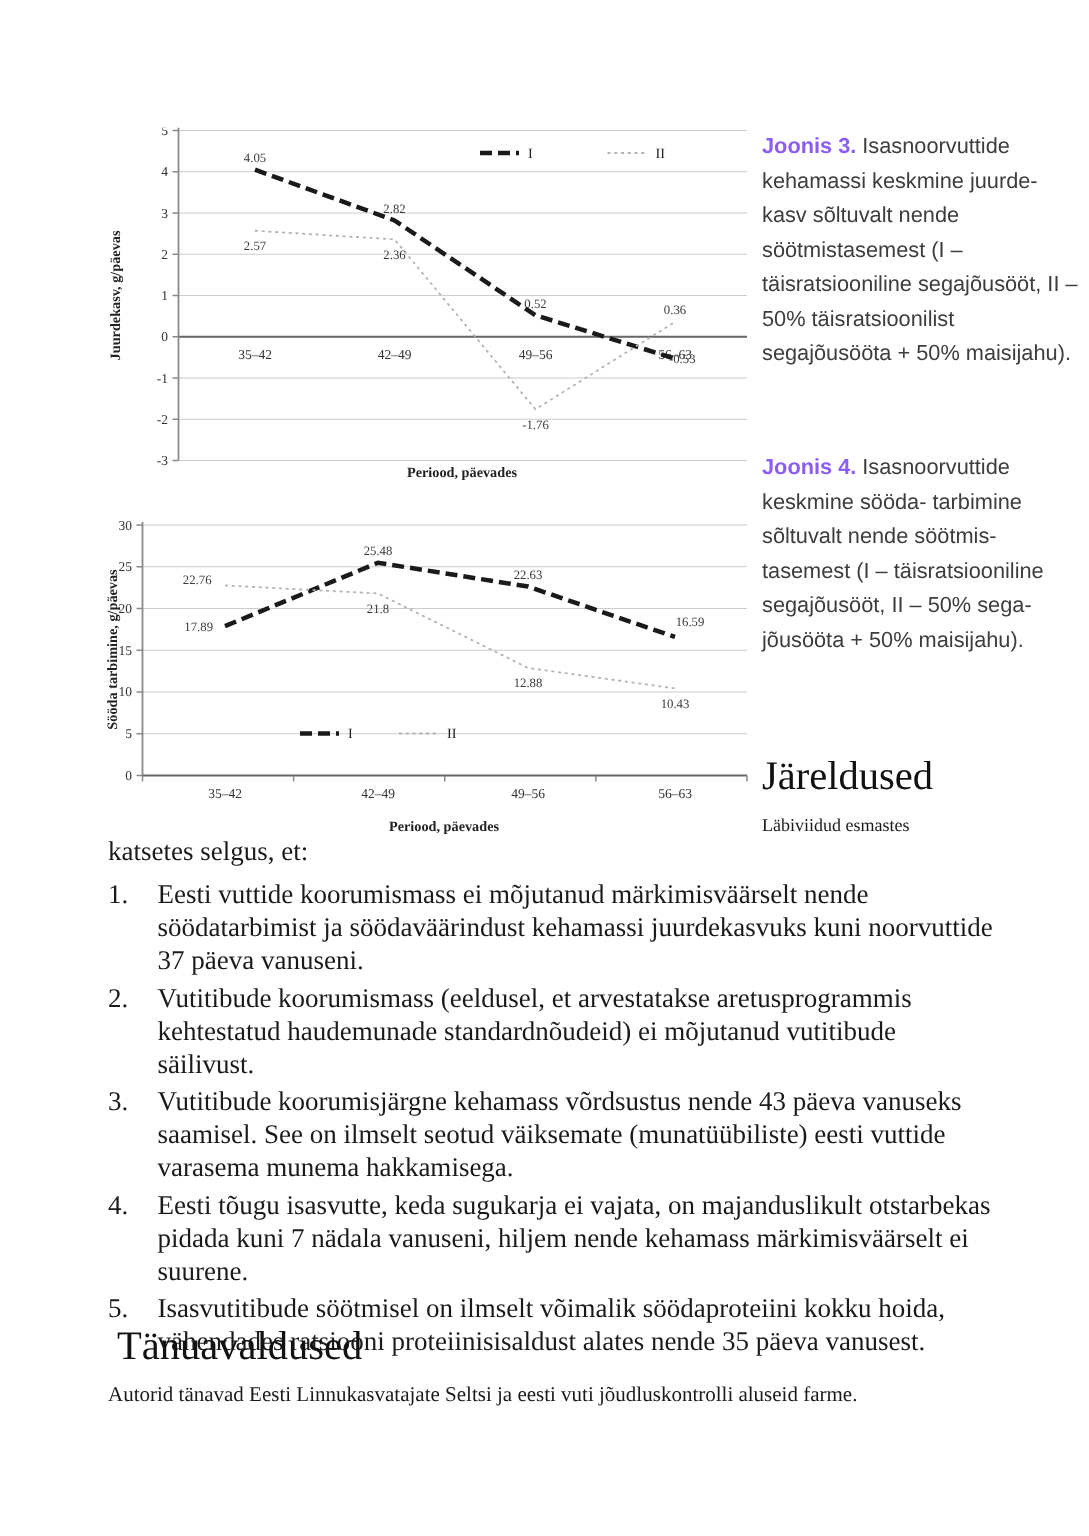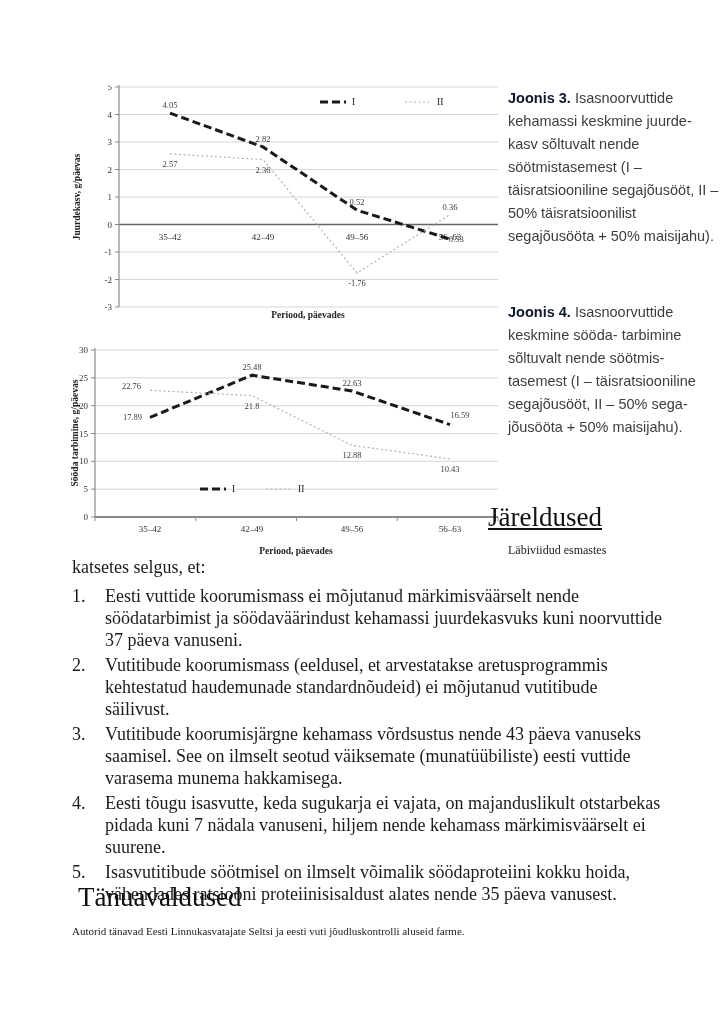--- a/index.html
+++ b/index.html
@@ -6,34 +6,34 @@
   .page{
     position:relative;width:726px;height:1024px;background:#ffffff;
     font-family:"Liberation Serif",serif;color:#1a1a1a;overflow:hidden;margin:0 auto;
   }
   .abs{position:absolute;}
   .chart-mount{position:absolute;}
   .caption{
     position:absolute;font-family:"Liberation Sans",sans-serif;
     font-size:14.5px;line-height:23px;color:#3d3d3d;
   }
-  .caption .cap-label{font-weight:bold;color:#0f172a;}
+  .caption .cap-label{font-weight:bold;color:#8b5cf6;}
   .h-large{
     font-family:"Liberation Serif",serif;font-size:27px;font-weight:400;
     color:#111;white-space:nowrap;
   }
   .lead{font-size:12px;line-height:22px;}
   .bodyflow{position:absolute;font-size:18px;line-height:22px;}
   .lead-left{margin:0 0 7px 0;}
   .clist{margin:0;padding:0;}
   .list-item{display:flex;margin:0 0 3px 0;}
   .list-item .num{flex:0 0 33px;}
   .list-item .txt{flex:1;}
   .closing{margin:9px 0 0 0;}
-  .ack-text{font-size:11px;line-height:22px;}
+  .ack-text{font-size:14px;line-height:22px;}
   
   .tick{font:9px "Liberation Serif",serif;fill:#333;}
   .dlabel{font:8.5px "Liberation Serif",serif;fill:#3a3a3a;}
   .legend{font:9.5px "Liberation Serif",serif;fill:#222;}
   .axtitle{font-weight:bold;font-size:9.5px;font-family:"Liberation Serif",serif;fill:#222;}
 </style>
 </head>
 <body>
 
 <div class="page">
@@ -142,21 +142,21 @@
         <line x1="196" y1="151" x2="222" y2="151" stroke="#b3b3b3" stroke-width="1.2" stroke-dasharray="2 2.5"></line>
         <text x="228" y="154" class="legend">II</text>
         <text x="226" y="216" text-anchor="middle" class="axtitle">Periood, päevades</text>
         <text x="8" y="95" text-anchor="middle" class="axtitle" transform="rotate(-90 8 95)">Sööda tarbimine, g/päevas</text>
       </svg></div>
 
   <div class="caption" style="left:508px;top:301px;width:218px;">
     <span class="cap-label">Joonis 4.</span><span> Isasnoorvuttide keskmine sööda- tarbimine sõltuvalt nende söötmis- tasemest (I – täisratsiooniline segajõusööt, II – 50% sega- jõusööta + 50% maisijahu).</span>
   </div>
 
-  <div class="abs h-large" style="left:488px;top:502px;text-decoration:underline;">Järeldused</div>
+  <div class="abs h-large" style="left:508px;top:502px;">Järeldused</div>
   <div class="abs lead" style="left:508px;top:539px;">Läbiviidud esmastes</div>
 
   <div class="bodyflow" style="left:72px;top:556px;width:594px;">
     <p class="lead-left">katsetes selgus, et:</p>
     <div class="clist">
         <div class="list-item">
           <span class="num">1.</span>
           <span class="txt">Eesti vuttide koorumismass ei mõjutanud märkimisväärselt nende söödatarbimist ja söödaväärindust kehamassi juurdekasvuks kuni noorvuttide 37 päeva vanuseni.</span>
         </div>
         <div class="list-item">

